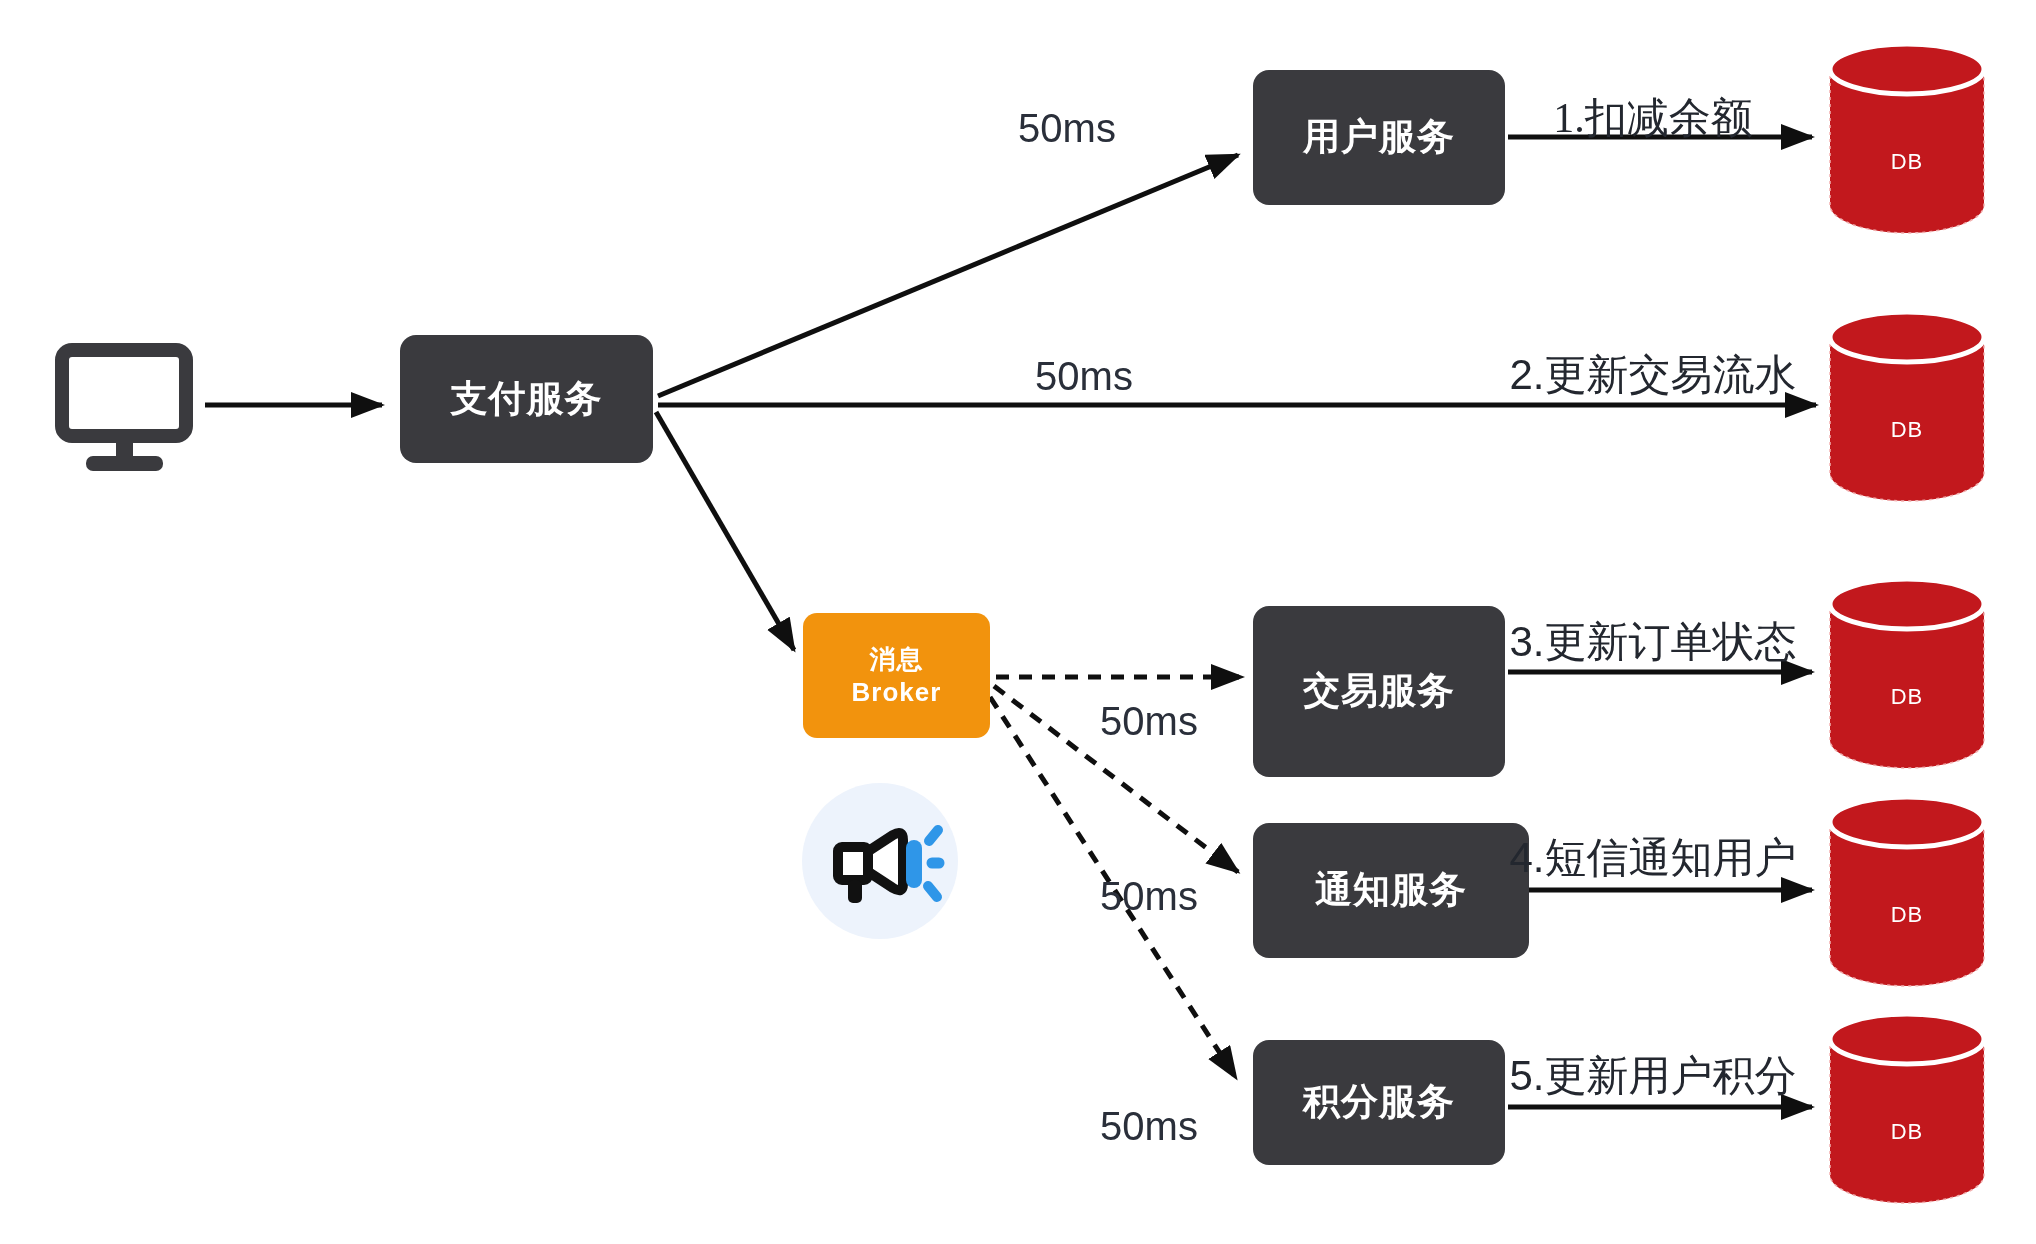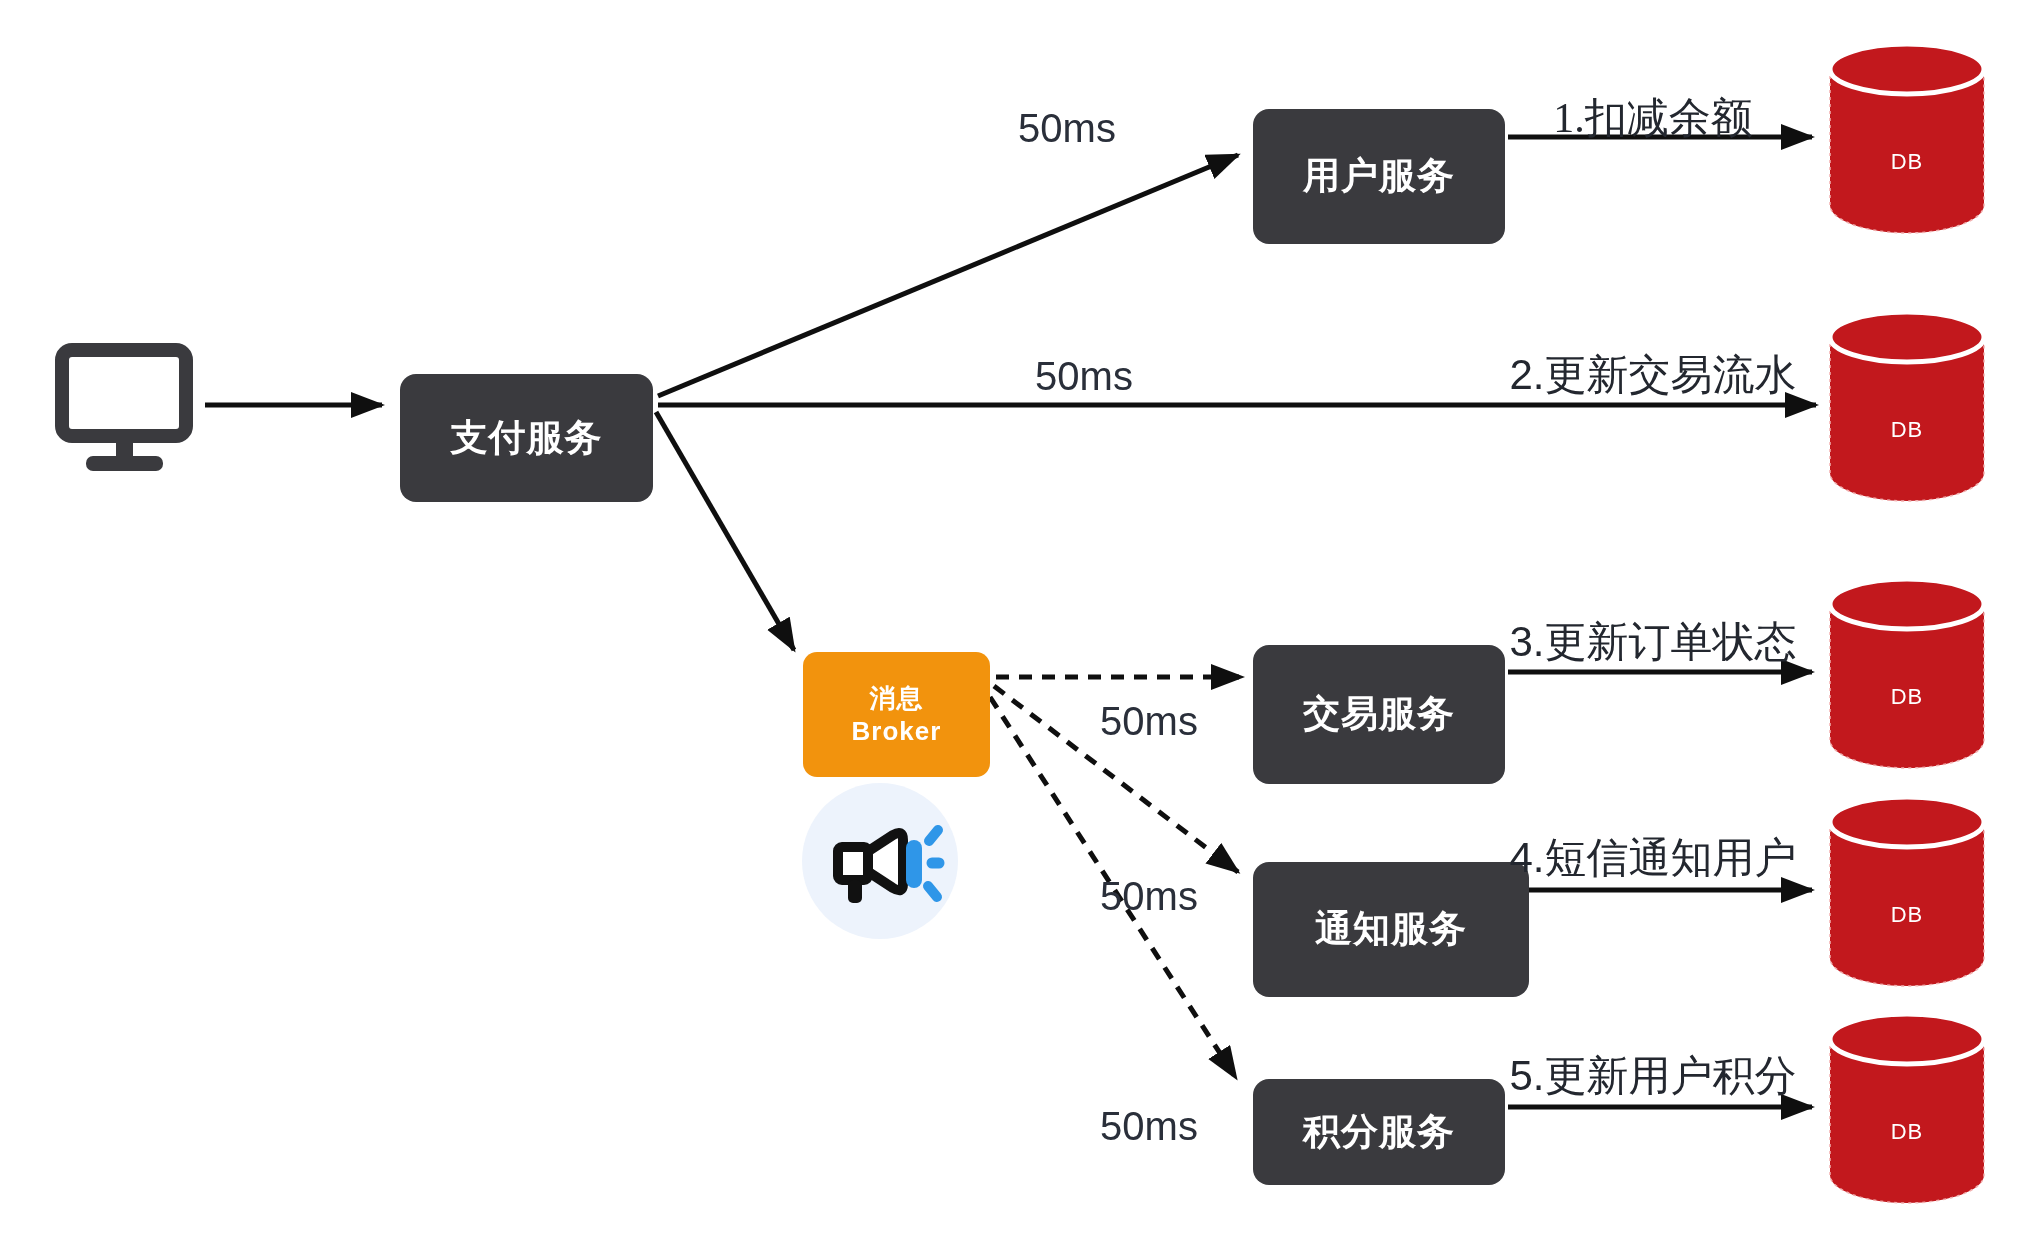--- a/index.html
+++ b/index.html
@@ -4,21 +4,21 @@
 <style>
   html,body{margin:0;padding:0;background:#ffffff;}
   .stage{
     position:relative;width:2036px;height:1244px;background:#ffffff;overflow:hidden;
     font-family:"Liberation Sans", sans-serif;
   }
   .layer{position:absolute;left:0;top:0;width:2036px;height:1244px;}
   .node{
     position:absolute;display:flex;align-items:center;justify-content:center;
     color:#ffffff;font-weight:bold;font-size:37px;letter-spacing:1px;
-    border-radius:16px;text-align:center;line-height:1.25;margin-top:39px;
+    border-radius:16px;text-align:center;line-height:1.25;
   }
   .dark{background:#3A3A3E;}
   .orange{background:#F2930D;border-radius:14px;font-size:26px;}
   .lbl{
     position:absolute;transform:translate(-50%,-50%);white-space:nowrap;
     color:#2A2F3A;font-size:40px;font-weight:400;
   }
   .step{font-size:42px;color:#23272F;}
   .dbtext{
     position:absolute;transform:translate(-50%,-50%);color:#ffffff;
@@ -86,27 +86,27 @@
   <div class="node orange" style="left:803px;top:613px;width:187px;height:125px;">
     <span>
       <span>消息</span><br>
       <span>Broker</span>
     </span>
   </div>
 
   <div class="node dark" style="left:1253px;top:70px;width:252px;height:135px;">
     <span>用户服务</span>
   </div>
-  <div class="node dark" style="left:1253px;top:606px;width:252px;height:139px;">
+  <div class="node dark" style="left:1253px;top:606px;width:252px;height:171px;">
     <span>交易服务</span>
   </div>
   <div class="node dark" style="left:1253px;top:823px;width:276px;height:135px;">
     <span>通知服务</span>
   </div>
-  <div class="node dark" style="left:1253px;top:1040px;width:252px;height:106px;">
+  <div class="node dark" style="left:1253px;top:1040px;width:252px;height:125px;">
     <span>积分服务</span>
   </div>
 
   <div class="dbtext" style="left:1907px;top:162px;">DB</div>
   <div class="dbtext" style="left:1907px;top:430px;">DB</div>
   <div class="dbtext" style="left:1907px;top:697px;">DB</div>
   <div class="dbtext" style="left:1907px;top:915px;">DB</div>
   <div class="dbtext" style="left:1907px;top:1132px;">DB</div>
 
   <div class="lbl" style="left:1067px;top:128px;">50ms</div>

